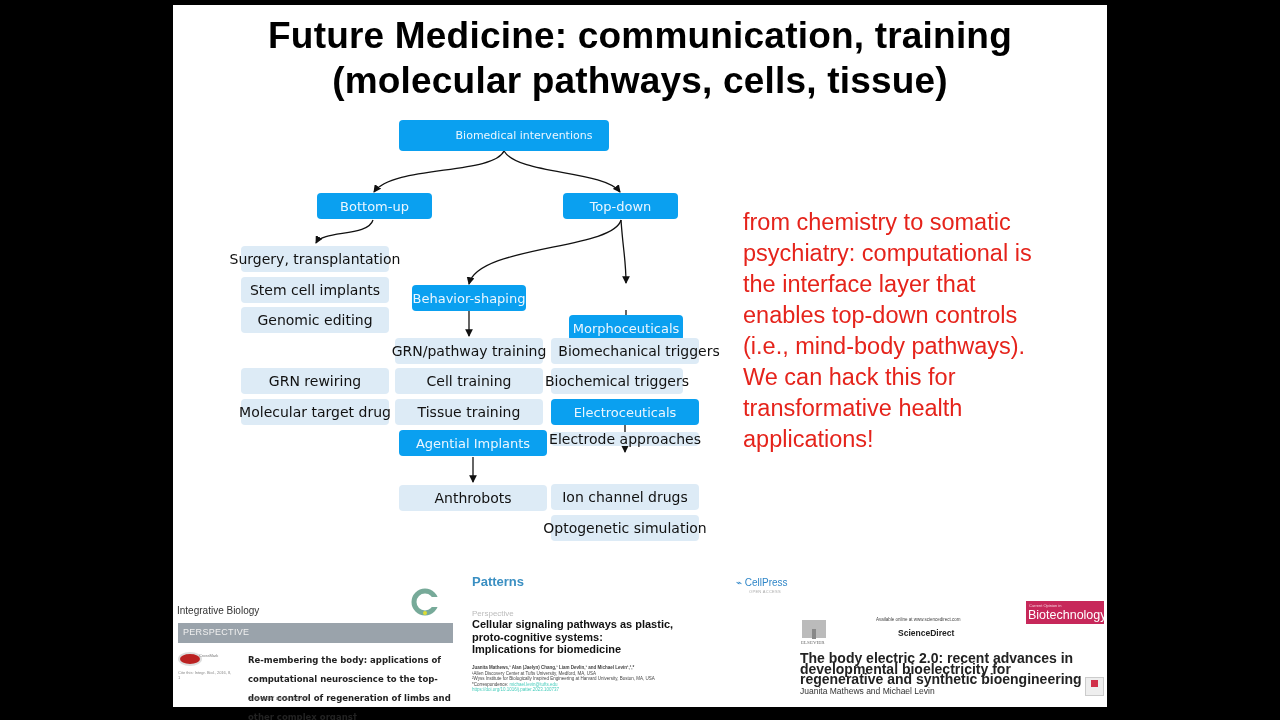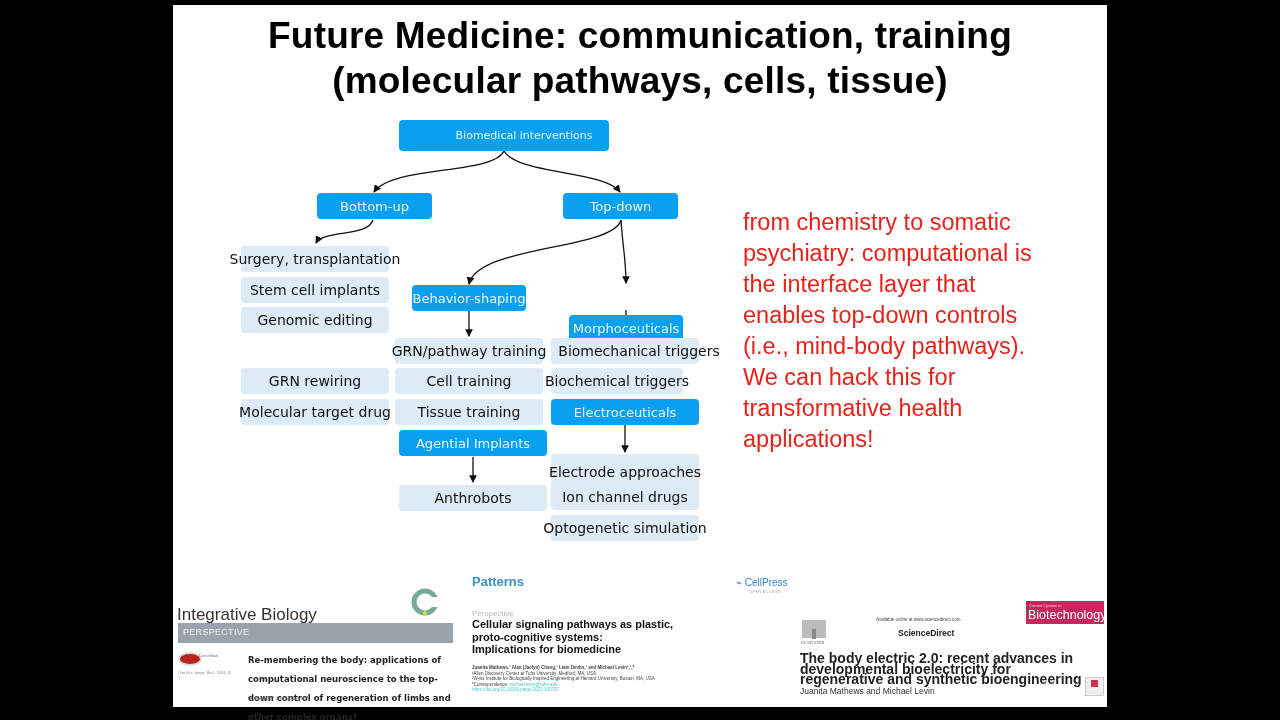--- a/index.html
+++ b/index.html
@@ -5,21 +5,21 @@
   html, body { margin:0; padding:0; background:#000; }
   body { width:1280px; height:720px; position:relative; overflow:hidden; font-family:"Liberation Sans", sans-serif; }
   .slide { position:absolute; left:173px; top:5px; width:934px; height:702px; background:#fff; }
   .title { position:absolute; left:0; top:8px; width:934px; text-align:center; font-family:"Liberation Sans", sans-serif; font-weight:bold; font-size:37px; line-height:45px; color:#000; letter-spacing:0.2px; }
   .node { position:absolute; box-sizing:border-box; display:flex; align-items:center; justify-content:center; font-family:"DejaVu Sans", sans-serif; white-space:nowrap; border-radius:4px; }
   .node.blue { background:#0aa0f0; color:#eaf6ff; font-size:13px; }
   .node.big { font-size:11px;padding-left:40px; }
   .node.light { background:#ddebf6; color:#111; font-size:14px; }
   svg.arrows { position:absolute; left:0; top:0; width:934px; height:702px; pointer-events:none; }
   .redtext { position:absolute; left:570px; top:202px; width:340px; text-align:left; color:#e5231b; font-family:"Liberation Sans", sans-serif; font-size:23.5px; line-height:31px; }
-  .p1-journal { position:absolute; left:4px; top:600px; font-size:17px; color:#333; }
+  .p1-journal { position:absolute; left:4px; top:600px; font-size:10px; color:#333; }
   .p1-bar { position:absolute; left:5px; top:618px; width:275px; height:20px; background:#9aa3ab; }
   .p1-bar span { position:absolute; left:5px; top:4px; font-size:9px; color:#f0f0f0; letter-spacing:0.3px; }
   .p1-logo { position:absolute; left:238px; top:583px; width:30px; height:28px; }
   .p1-crossmark { position:absolute; left:5px; top:647px; width:20px; height:10px; border-radius:50%; background:#b22; border:2px solid #ddd; }
   .p1-crossmark-lbl { position:absolute; left:26px; top:648px; font-size:4px; color:#777; }
   .p1-cite { position:absolute; left:5px; top:665px; font-size:4px; color:#888; width:55px; line-height:5px; }
   .p1-title { position:absolute; left:75px; top:646px; width:205px; font-size:8.5px; font-weight:bold; color:#222; line-height:19px; font-family:"DejaVu Sans", sans-serif; }
   .p1-authors { position:absolute; left:75px; top:690px; font-size:5px; color:#777; }
   .p2-journal { position:absolute; left:299px; top:569px; font-size:13px; font-weight:bold; color:#3a8fc2; }
   .p2-cellpress { position:absolute; left:563px; top:572px; font-size:10px; color:#2f86c8; }
@@ -80,21 +80,21 @@
   <div class="node light" style="left:222px;top:333px;width:148px;height:26px;">GRN/pathway training</div>
   <div class="node light" style="left:222px;top:363px;width:148px;height:26px;">Cell training</div>
   <div class="node light" style="left:222px;top:394px;width:148px;height:26px;">Tissue training</div>
   <div class="node blue" style="left:226px;top:425px;width:148px;height:26px;">Agential Implants</div>
   <div class="node light" style="left:226px;top:480px;width:148px;height:26px;">Anthrobots</div>
 
   <div class="node blue" style="left:396px;top:279px;width:114px;height:26px;margin-top:31px;">Morphoceuticals</div>
   <div class="node light" style="left:378px;top:333px;width:148px;height:26px;padding-left:28px;">Biomechanical triggers</div>
   <div class="node light" style="left:378px;top:363px;width:132px;height:26px;">Biochemical triggers</div>
   <div class="node blue" style="left:378px;top:394px;width:148px;height:26px;">Electroceuticals</div>
-  <div class="node light" style="left:378px;top:449px;width:148px;height:36px;">Electrode approaches</div>
+  <div class="node light" style="left:378px;top:427px;width:148px;height:14px;">Electrode approaches</div>
   <div class="node light" style="left:378px;top:479px;width:148px;height:26px;">Ion channel drugs</div>
   <div class="node light" style="left:378px;top:510px;width:148px;height:26px;">Optogenetic simulation</div>
 
   <div class="redtext">
     <div>from chemistry to somatic</div>
     <div>psychiatry: computational is</div>
     <div>the interface layer that</div>
     <div>enables top-down controls</div>
     <div>(i.e., mind-body pathways).</div>
     <div>We can hack this for</div>

